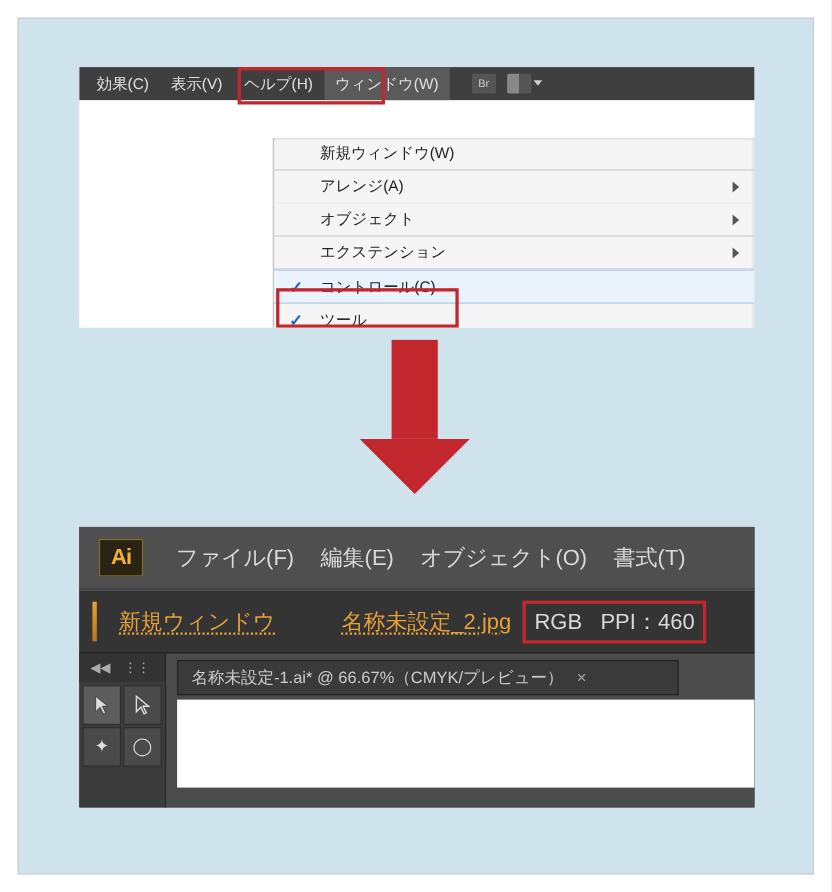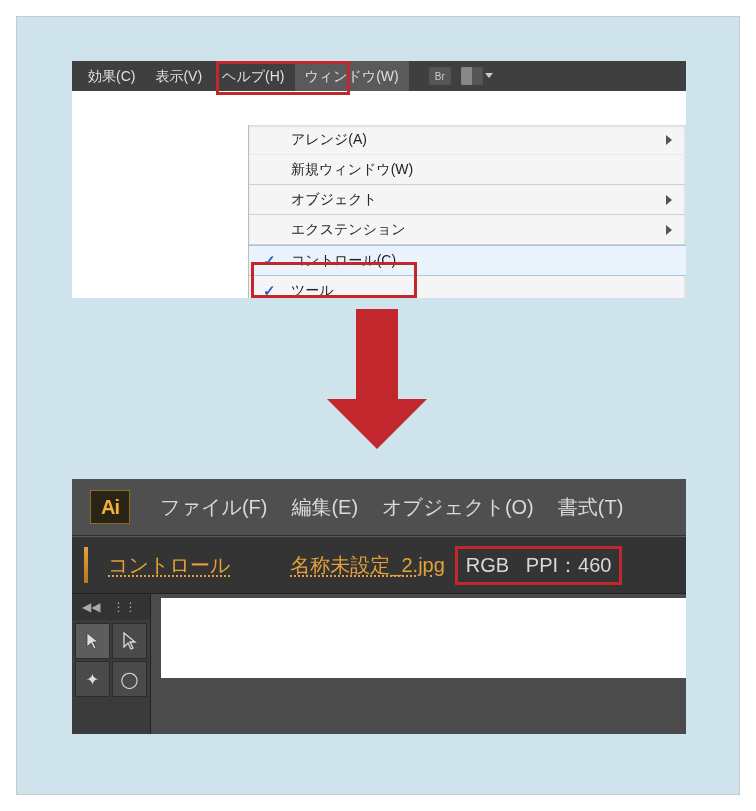--- a/index.html
+++ b/index.html
@@ -320,26 +320,26 @@
       <span class="mi">ヘルプ(H)</span>
       <span class="mi active">ウィンドウ(W)</span>
       <span class="mb-badge">Br</span>
       <span class="mb-grid">
           <span class="mb-tri"></span>
         </span>
       <div class="highlight-window"></div>
     </div>
 
     <div class="dropdown">
+      <div class="dd sep">
+        <span>新規ウィンドウ(W)</span>
+      </div>
       <div class="dd">
         <span>アレンジ(A)</span>
         <span class="arrow-r"></span>
-      </div>
-      <div class="dd sep">
-        <span>新規ウィンドウ(W)</span>
       </div>
       <div class="dd sep">
         <span>オブジェクト</span>
         <span class="arrow-r"></span>
       </div>
       <div class="dd sep">
         <span>エクステンション</span>
         <span class="arrow-r"></span>
       </div>
       <div class="dd hovered">
@@ -362,21 +362,21 @@
   <div class="panel-bot">
     <div class="ai-titlebar">
       <span class="ai-logo">Ai</span>
       <span>ファイル(F)</span>
       <span>編集(E)</span>
       <span>オブジェクト(O)</span>
       <span>書式(T)</span>
     </div>
     <div class="controlbar">
       <span class="vbar"></span>
-      <span class="link-label">コントロール</span>
+      <span class="link-label">新規ウィンドウ</span>
       <span class="file-label">名称未設定_2.jpg</span>
       <span class="info-box">
         <span>RGB</span>&nbsp;&nbsp;
         <span>PPI：460</span>
       </span>
     </div>
     <div class="workarea">
       <div class="left-tools">
         <div class="tool-nav">
           <span>◀◀</span>
@@ -391,18 +391,22 @@
           <div class="tool">
             <svg width="16" height="18" viewBox="0 0 16 18">
                 <path d="M2 1 L2 15 L6 11 L9 17 L11 16 L8 10 L13 10 Z" fill="none" stroke="#ddd" stroke-width="1.3"></path>
               </svg>
           </div>
           <div class="tool">✦</div>
           <div class="tool">◯</div>
         </div>
       </div>
       <div class="right-work">
+        <div class="doc-tab">
+          <span>名称未設定-1.ai* @ 66.67%（CMYK/プレビュー）</span>
+          <span class="x">×</span>
+        </div>
         <div class="canvas"></div>
       </div>
     </div>
   </div>
 
 </div>
 
 </body></html>

